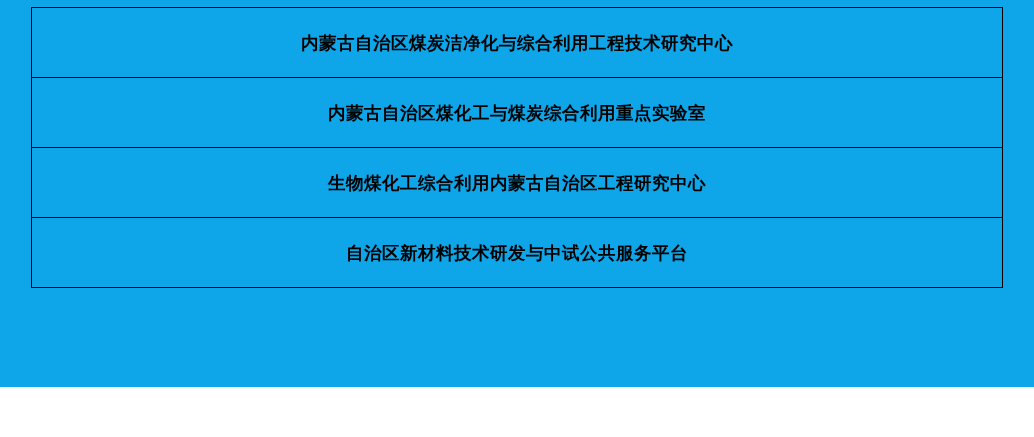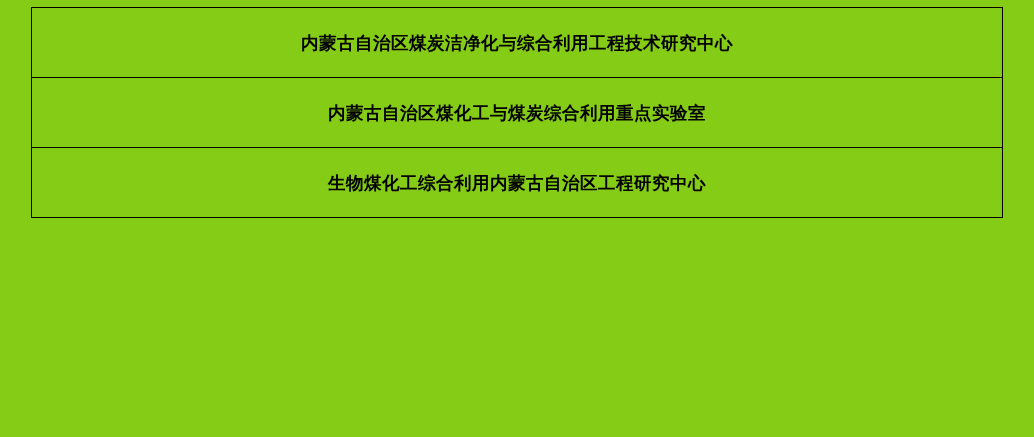--- a/index.html
+++ b/index.html
@@ -9,22 +9,22 @@
   }
   body {
     width: 1034px;
     height: 437px;
     font-family: "DejaVu Serif", "Liberation Serif", serif;
     overflow: hidden;
   }
   .page {
     position: relative;
     width: 1034px;
-    height: 437px;
-    background: #84cc16;
+    height: 387px;
+    background: #0ea5e9;
   }
   .table-wrap {
     position: absolute;
     left: 31px;
     top: 7px;
     width: 972px;
   }
   table.center-list {
     border-collapse: collapse;
     width: 972px;
@@ -52,16 +52,19 @@
       <tbody>
         <tr>
           <td>内蒙古自治区煤炭洁净化与综合利用工程技术研究中心</td>
         </tr>
         <tr>
           <td>内蒙古自治区煤化工与煤炭综合利用重点实验室</td>
         </tr>
         <tr>
           <td>生物煤化工综合利用内蒙古自治区工程研究中心</td>
         </tr>
+        <tr>
+          <td>自治区新材料技术研发与中试公共服务平台</td>
+        </tr>
       </tbody>
     </table>
   </div>
 </div>
 
 </body></html>

